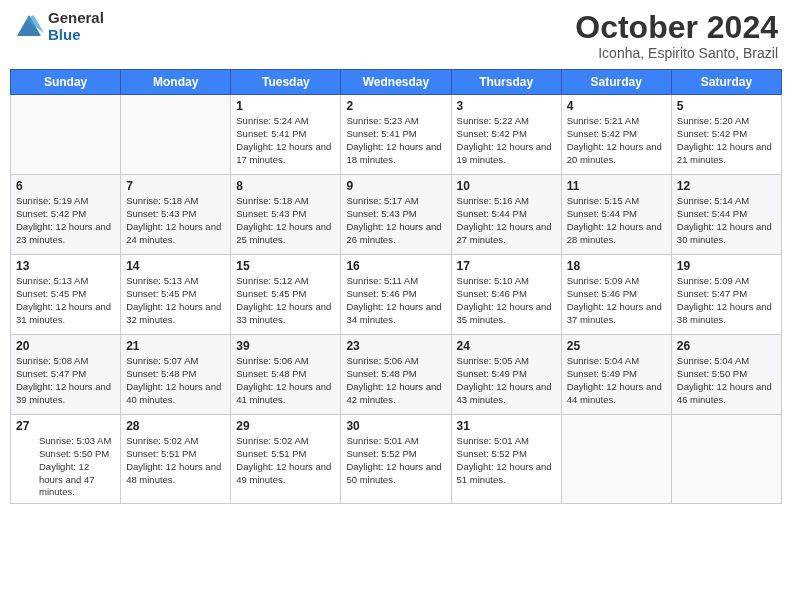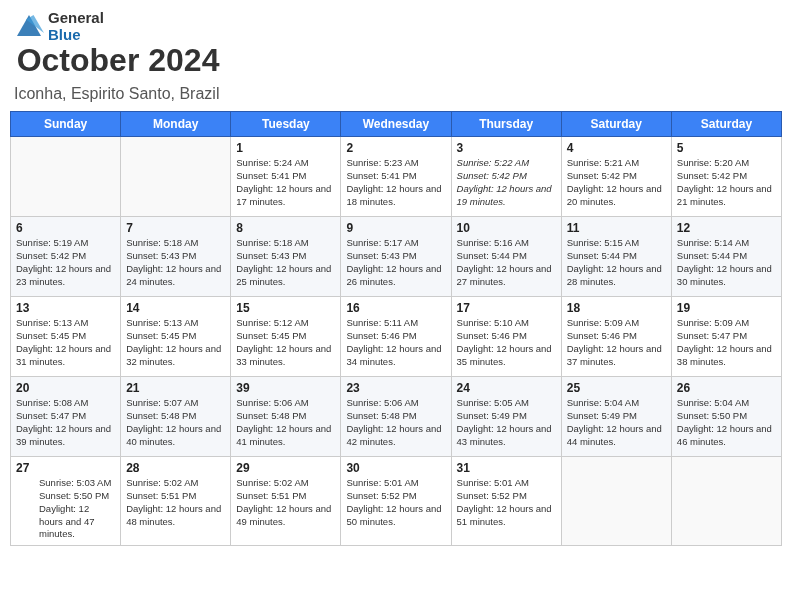--- a/index.html
+++ b/index.html
@@ -9,21 +9,20 @@
       width: 792px;
       min-height: 612px;
       padding: 10px;
     }
     .header {
       display: flex;
       justify-content: space-between;
       align-items: flex-start;
       margin-bottom: 8px;
       padding: 0 4px;
-      flex-direction: column;
     }
     .logo {
       display: flex;
       align-items: center;
       gap: 4px;
     }
     .logo-text {
       display: flex;
       flex-direction: column;
       line-height: 1.1;
@@ -45,23 +44,22 @@
     .title-block {
       text-align: right;
     }
     .month-title {
       font-size: 32px;
       font-weight: bold;
       color: #333;
       line-height: 1.1;
     }
     .subtitle {
-      font-size: 16px;
+      font-size: 14px;
       color: #555;
-      margin-top: 7px;
     }
     .calendar {
       width: 100%;
       border-collapse: collapse;
       font-size: 10.5px;
     }
     .calendar thead th {
       background: #3b82f6;
       color: #fff;
       padding: 5px 4px;
@@ -141,21 +139,21 @@
 Daylight: 12 hours and 17 minutes.</div>
         </td>
         <td>
           <span class="day-number">2</span>
           <div class="day-info" style="white-space: pre-line;">Sunrise: 5:23 AM
 Sunset: 5:41 PM
 Daylight: 12 hours and 18 minutes.</div>
         </td>
         <td>
           <span class="day-number">3</span>
-          <div class="day-info" style="white-space: pre-line; font-style: italic;">Sunrise: 5:22 AM
+          <div class="day-info" style="white-space: pre-line;">Sunrise: 5:22 AM
 Sunset: 5:42 PM
 Daylight: 12 hours and 19 minutes.</div>
         </td>
         <td>
           <span class="day-number">4</span>
           <div class="day-info" style="white-space: pre-line;">Sunrise: 5:21 AM
 Sunset: 5:42 PM
 Daylight: 12 hours and 20 minutes.</div>
         </td>
         <td>

